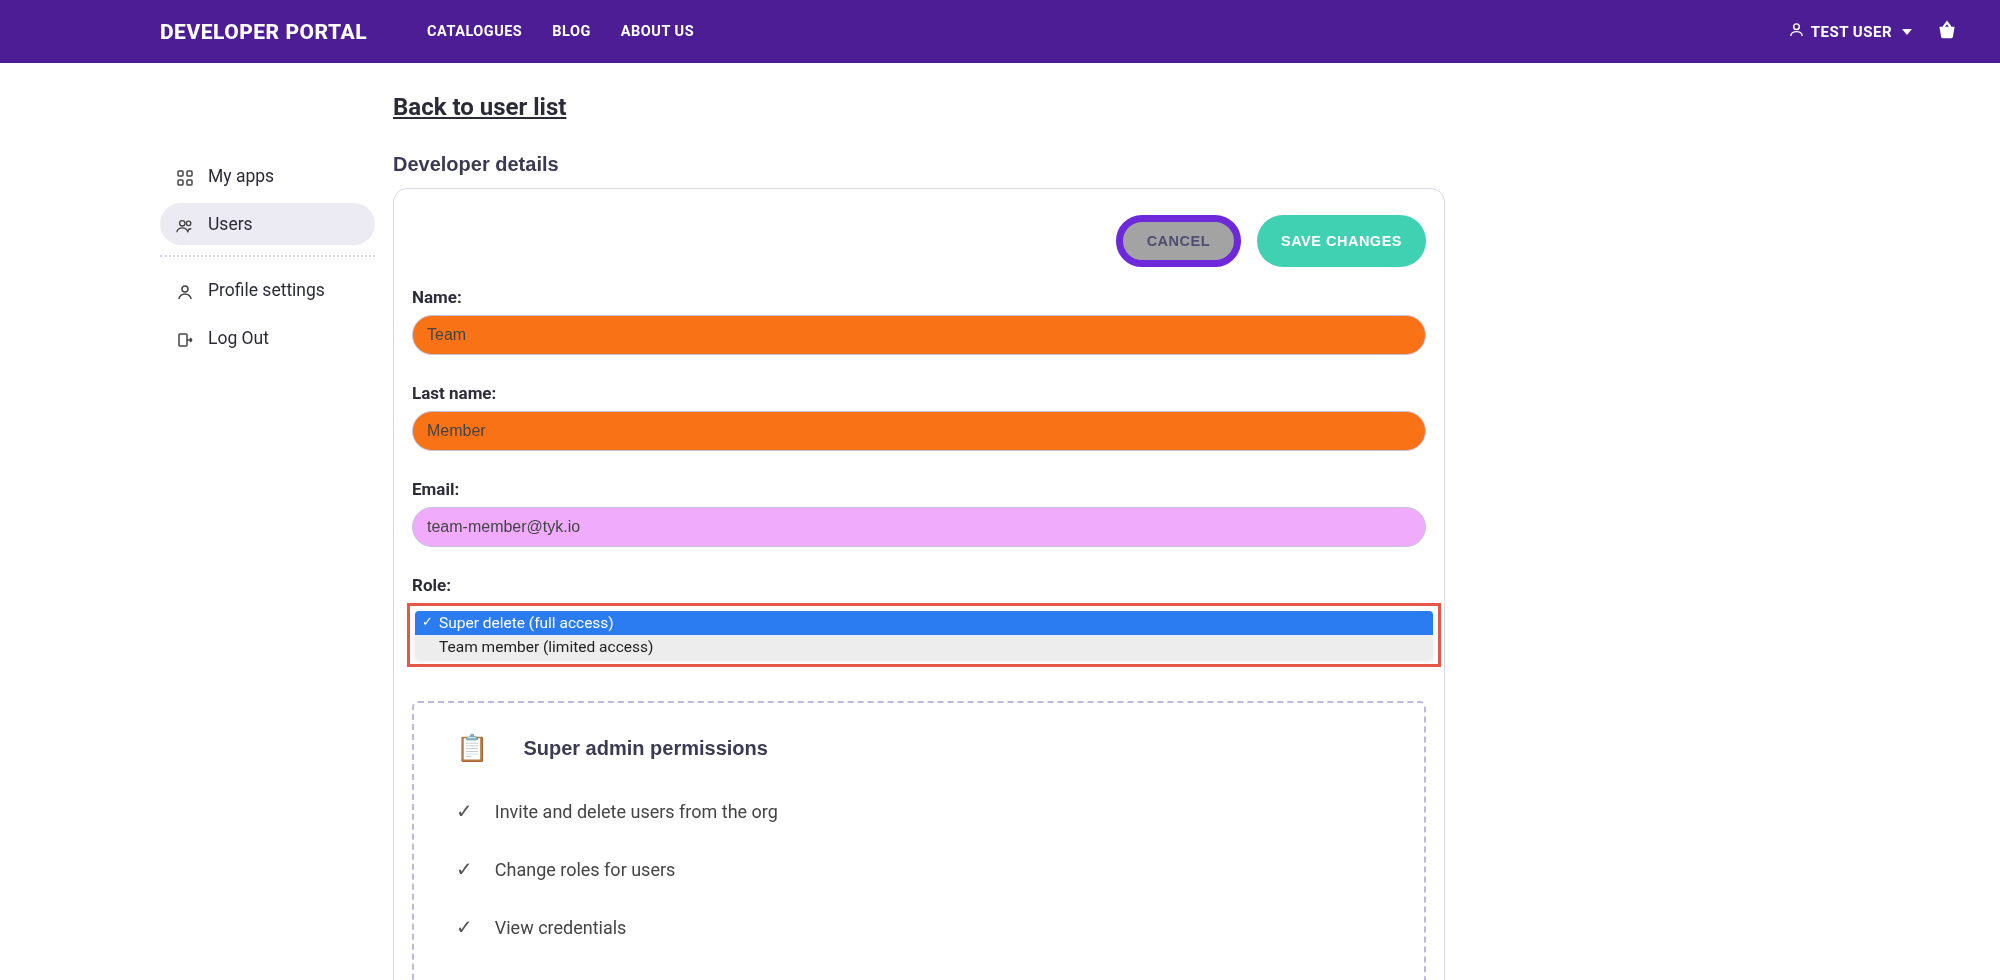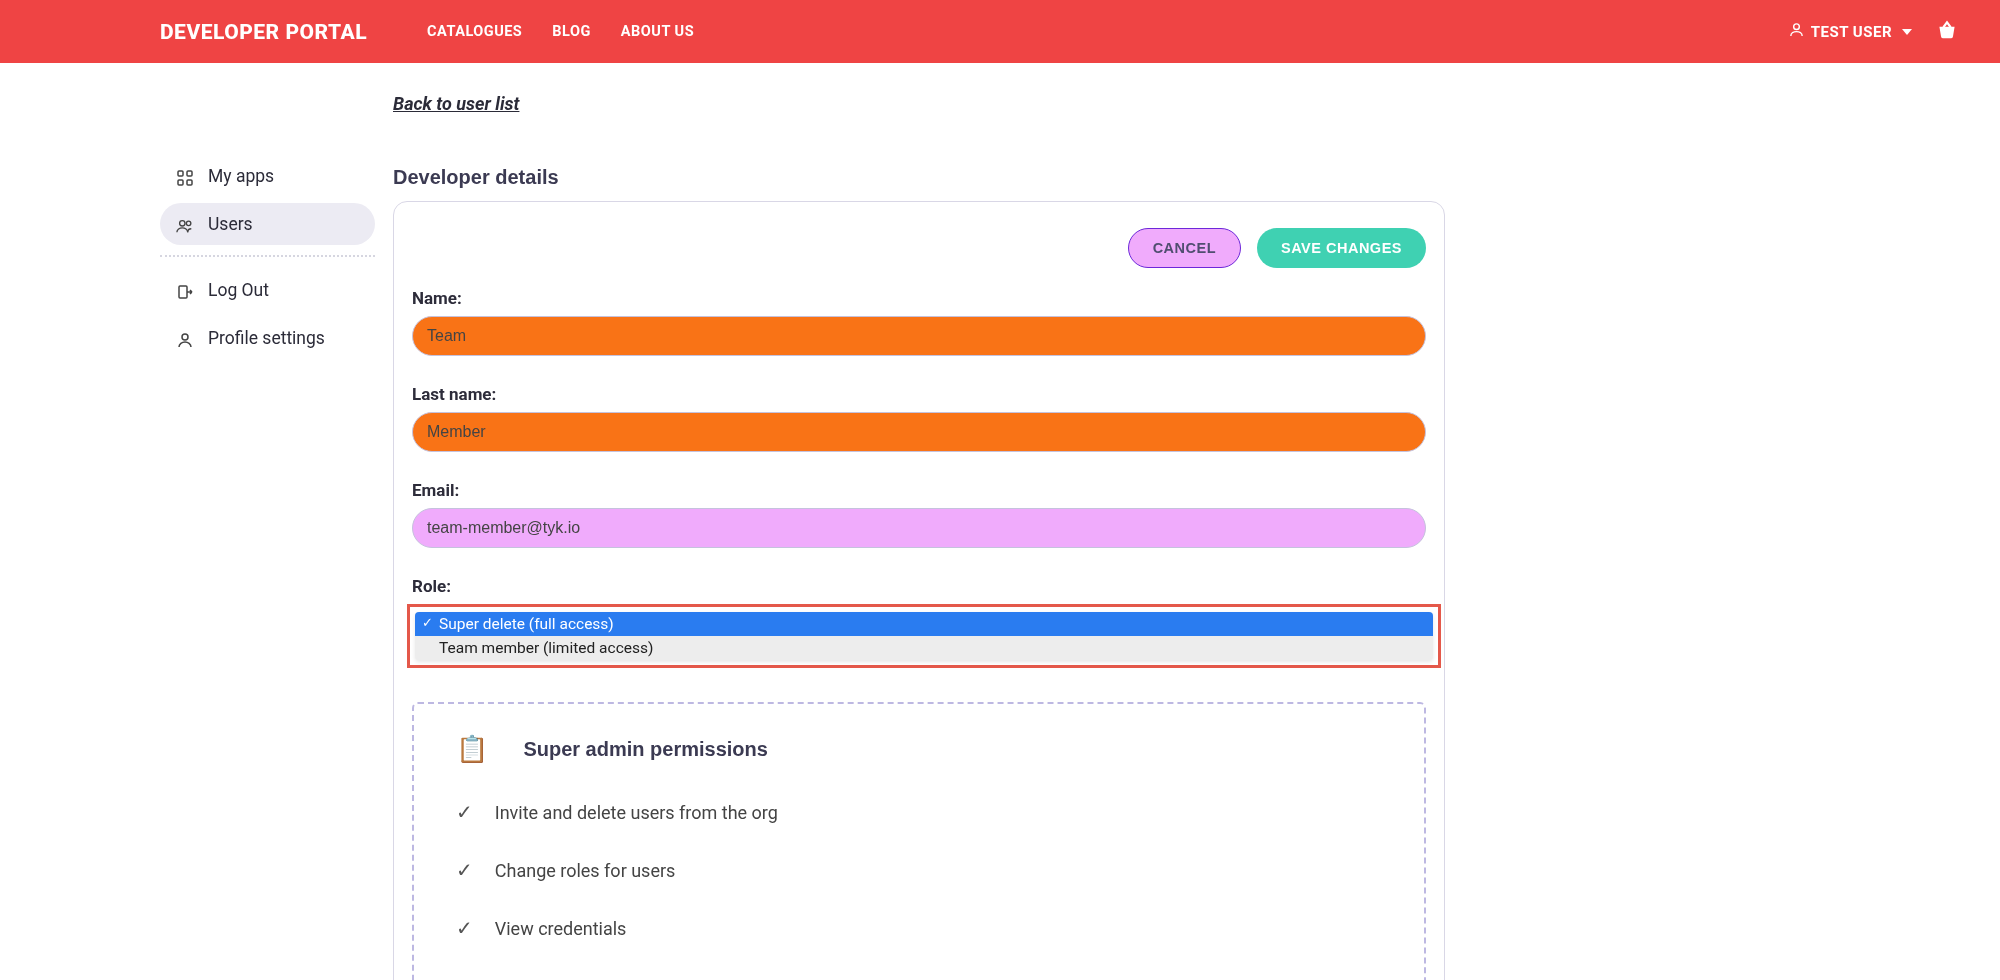--- a/index.html
+++ b/index.html
@@ -1,19 +1,19 @@
 <!DOCTYPE html>
 <html><head>
 <meta charset="utf-8">
 <style>
   * { box-sizing: border-box; margin: 0; padding: 0; }
   body { font-family: -apple-system, BlinkMacSystemFont, "Segoe UI", Roboto, Helvetica, Arial, sans-serif; background: #fff; color: #2b2a3a; }
   
   .topbar {
-    background: #ef4444;
+    background: #4c1d95;
     height: 63px;
     display: flex;
     align-items: center;
     padding: 0 40px 0 160px;
     color: #fff;
   }
   .brand {
     font-weight: 800;
     font-size: 21px;
     letter-spacing: 0.5px;
@@ -35,32 +35,32 @@
     padding: 11px 16px; border-radius: 22px;
     font-size: 17.5px; color: #2b2b38; margin-bottom: 6px;
     cursor: pointer;
   }
   .sidebar-item.active { background: #ecebf3; }
   .sidebar hr.dotted { border: none; border-top: 2px dotted #d6d6e0; margin: 10px 0 12px; }
   .sidebar-item .side-icon { width: 18px; display:flex; justify-content:center; }
 
   .main { flex: 1; padding: 30px 170px 20px 18px; max-width: 1240px; }
 
-  .backlink { display:inline-block; font-size: 18px; font-weight: 700; text-decoration: underline; color: #2b2b38; margin-bottom: 52px; font-style: italic; }
+  .backlink { display:inline-block; font-size: 24px; font-weight: 700; text-decoration: underline; color: #2b2b38; margin-bottom: 32px; }
 
   .section-title { font-size: 20px; font-weight: 700; color: #3b3a52; margin-bottom: 12px; font-family: "Trebuchet MS", sans-serif; }
 
   .card {
     border: 1px solid #d9d7e6; border-radius: 14px;
     padding: 26px 18px 30px 18px;
     position: relative;
   }
   .card-actions { display:flex; justify-content:flex-end; gap:16px; margin-bottom: 20px; }
   .btn { font-weight: 800; font-size: 14.5px; padding: 11px 24px; border-radius: 999px; letter-spacing: 0.5px; cursor:pointer; border: none; }
-  .btn-cancel { background:#f0abfc; color:#504e70; border:1px solid #6d28d9; }
+  .btn-cancel { background:#a3a3a3; color:#504e70; border:7px solid #6d28d9; }
   .btn-save { background:#3fd1b2; color:#fff; }
 
   .form-grid { display:grid; grid-template-columns: 1fr; gap: 28px 34px; }
   .field-label { font-size: 17px; font-weight: 700; color:#2d2c3a; margin-bottom: 8px; display:block; }
   .text-input {
     width:100%; padding: 10px 14px; font-size:16px;
     border: 1.5px solid #c5c2dd; border-radius: 999px; background:#f97316; color:#444;
   }
   .text-input.readonly { background:#f0abfc; }
 
@@ -141,34 +141,34 @@
             <path d="M1 15c0-3 3-5 6-5s6 2 6 5"></path>
             <path d="M13 15c0-2.5 2-4 4-4"></path>
           </svg>
       </span>
       <span>Users</span>
     </div>
     <hr class="dotted">
     <div class="sidebar-item">
       <span class="side-icon">
         <svg width="16" height="16" viewBox="0 0 16 16" fill="none" stroke="#444" stroke-width="1.5">
+            <circle cx="8" cy="5" r="3"></circle>
+            <path d="M2 15c0-3 3-5 6-5s6 2 6 5"></path>
+          </svg>
+      </span>
+      <span>Profile settings</span>
+    </div>
+    <div class="sidebar-item">
+      <span class="side-icon">
+        <svg width="16" height="16" viewBox="0 0 16 16" fill="none" stroke="#444" stroke-width="1.5">
             <rect x="2" y="2" width="8" height="12" rx="1"></rect>
             <path d="M10 8h5m0 0l-2-2m2 2l-2 2"></path>
           </svg>
       </span>
       <span>Log Out</span>
-    </div>
-    <div class="sidebar-item">
-      <span class="side-icon">
-        <svg width="16" height="16" viewBox="0 0 16 16" fill="none" stroke="#444" stroke-width="1.5">
-            <circle cx="8" cy="5" r="3"></circle>
-            <path d="M2 15c0-3 3-5 6-5s6 2 6 5"></path>
-          </svg>
-      </span>
-      <span>Profile settings</span>
     </div>
   </aside>
 
   <main class="main">
     <a class="backlink">Back to user list</a>
 
     <div class="section-title">Developer details</div>
 
     <div class="card">
       <div class="card-actions">

